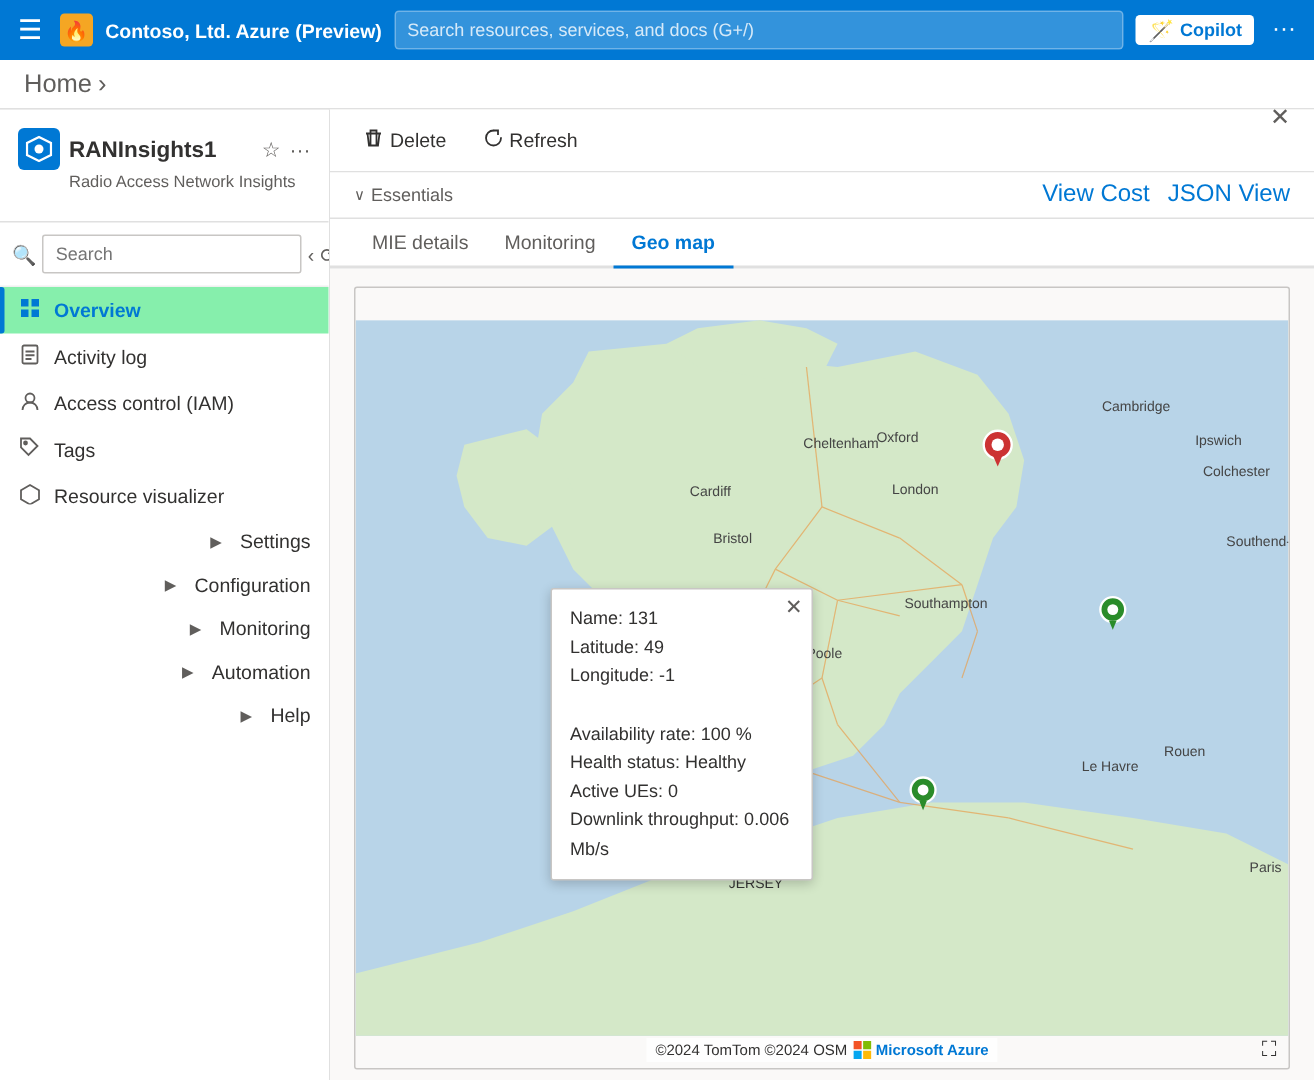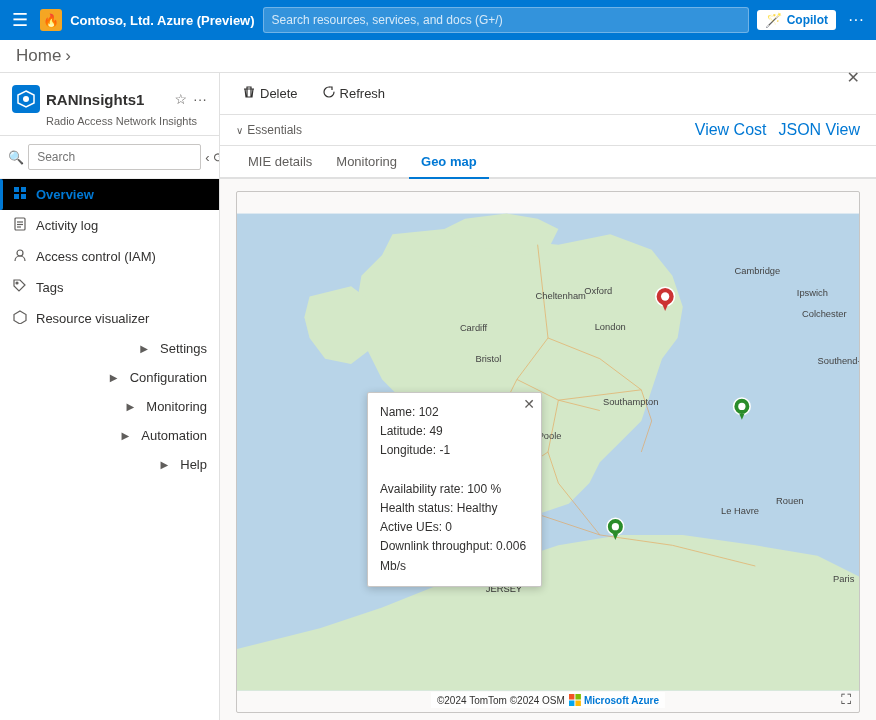--- a/index.html
+++ b/index.html
@@ -55,21 +55,21 @@
       background: white;
       border-right: 1px solid #e0e0e0;
       display: flex;
       flex-direction: column;
       flex-shrink: 0;
       overflow-y: auto;
     }
 
     
     .resource-header {
-      padding: 12px 12px 8px 12px;
+      padding: 12px 12px 20px 12px;
       border-bottom: 1px solid #e0e0e0;
     }
     .resource-title-row {
       display: flex; align-items: center; gap: 6px;
     }
     .resource-icon {
       width: 28px; height: 28px; background: #0078d4; border-radius: 4px;
       display: flex; align-items: center; justify-content: center; color: white; font-size: 14px; flex-shrink: 0;
     }
     .resource-name {
@@ -95,21 +95,21 @@
     .sidebar-search-btn { width: 22px; height: 22px; cursor: pointer; color: #605e5c; display: flex; align-items: center; justify-content: center; font-size: 13px; }
 
     
     .sidebar-nav { flex: 1; }
     .sidebar-item {
       display: flex; align-items: center; gap: 8px;
       padding: 7px 12px; cursor: pointer; font-size: 13px; color: #323130;
       position: relative;
     }
     .sidebar-item.active {
-      background: #000000; color: #0078d4; font-weight: 600;
+      background: #86efac; color: #0078d4; font-weight: 600;
     }
     .sidebar-item.active::before {
       content: ''; position: absolute; left: 0; top: 0; bottom: 0;
       width: 3px; background: #0078d4; border-radius: 0 2px 2px 0;
     }
     .sidebar-item .item-icon { width: 16px; text-align: center; font-size: 14px; flex-shrink: 0; }
     .sidebar-item .chevron { margin-left: auto; font-size: 10px; color: #605e5c; }
 
     
     .content-area {
@@ -423,21 +423,21 @@
             <circle cx="0" cy="-8" r="3.5" fill="white"></circle>
             <polygon points="-2.5,-1 2.5,-1 0,5" fill="#2a8c2a"></polygon>
           </g>
         </svg>
 
         
         <div class="map-popup">
           <span class="popup-close">✕</span>
           <div class="popup-row">
             <span>Name:</span>
-            <span>102</span>
+            <span>131</span>
           </div>
           <div class="popup-row">
             <span>Latitude:</span>
             <span>49</span>
           </div>
           <div class="popup-row">
             <span>Longitude:</span>
             <span>-1</span>
           </div>
           <br>

